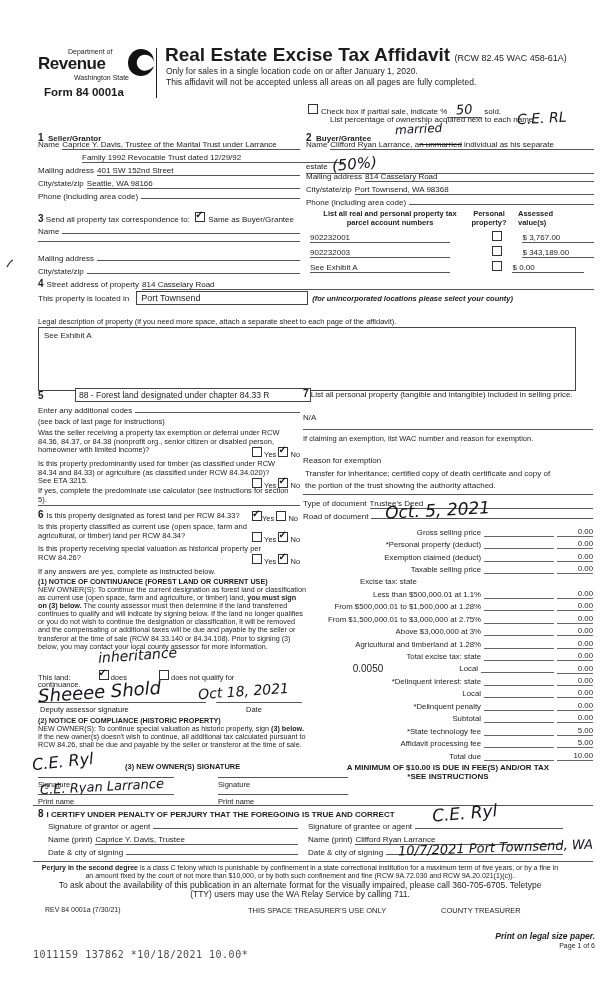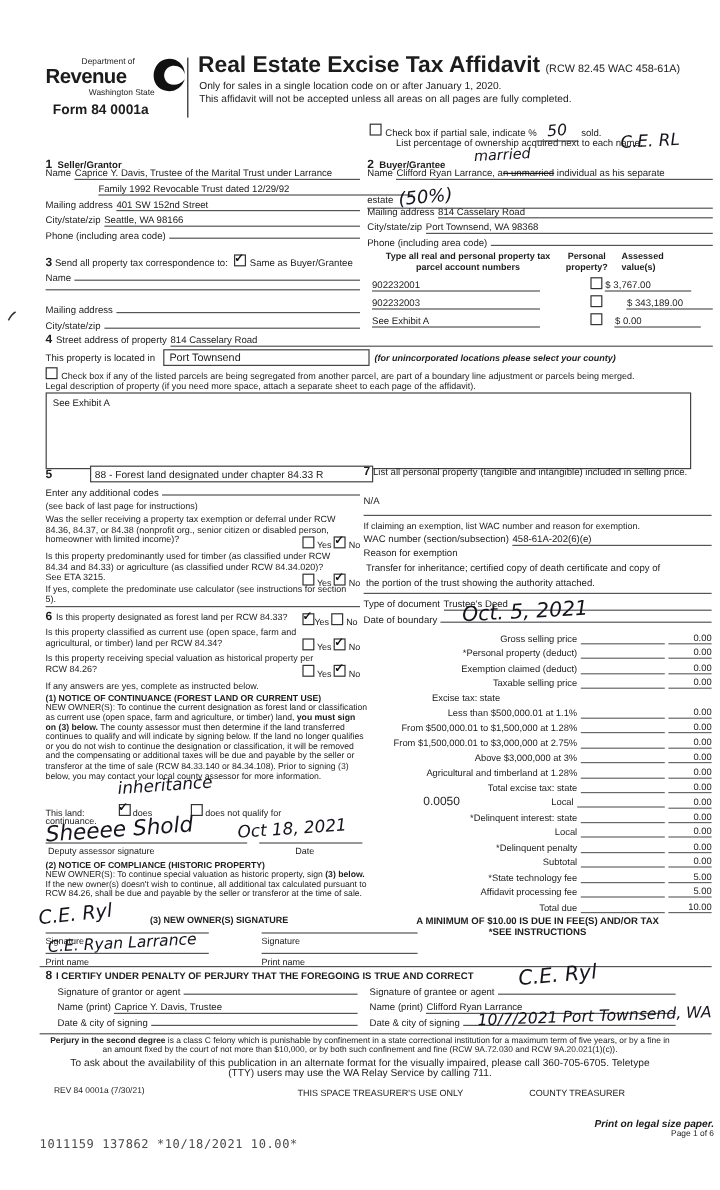--- a/index.html
+++ b/index.html
@@ -122,35 +122,35 @@
   <div class="r f8 flex" style="left:38px;top:254px;width:262px;">
     <span class="lbl">Mailing address</span>
     <span class="ul grow"></span>
   </div>
   <div class="r f8 flex" style="left:38px;top:267px;width:262px;">
     <span class="lbl">City/state/zip</span>
     <span class="ul grow"></span>
   </div>
 
   <div class="r f75 b" style="left:315px;top:210px;width:150px;text-align:center;line-height:8.5px;">
-    <div>Type all real and personal property tax</div>
+    <div>List all real and personal property tax</div>
       <div>parcel account numbers</div>
   </div>
   <div class="r f75 b" style="left:468px;top:210px;width:42px;text-align:center;line-height:8.5px;">
     <div>Personal</div>
       <div>property?</div>
   </div>
   <div class="r f75 b" style="left:518px;top:210px;width:56px;line-height:8.5px;">
     <div>Assessed</div>
       <div>value(s)</div>
   </div>
   <div class="r f8" style="left:310px;top:231px;">
     <span class="ul" style="display:inline-block;width:140px;"><span>902232001</span></span>
     <span class="cb" style="margin-left:40px;"></span>
-    <span class="ul" style="display:inline-block;width:72px;"><span>$ 3,767.00</span></span>
+    <span class="ul" style="display:inline-block;width:72px;margin-left:18px;"><span>$ 3,767.00</span></span>
   </div>
   <div class="r f8" style="left:310px;top:246px;">
     <span class="ul" style="display:inline-block;width:140px;"><span>902232003</span></span>
     <span class="cb" style="margin-left:40px;"></span>
     <span class="ul" style="display:inline-block;width:72px;margin-left:18px;"><span>$ 343,189.00</span></span>
   </div>
   <div class="r f8" style="left:310px;top:261px;">
     <span class="ul" style="display:inline-block;width:140px;"><span>See Exhibit A</span></span>
     <span class="cb" style="margin-left:40px;"></span>
     <span class="ul" style="display:inline-block;width:72px;margin-left:8px;"><span>$ 0.00</span></span>
@@ -162,24 +162,20 @@
 
   <div class="r f8 flex" style="left:38px;top:278px;width:556px;">
     <span class="b f10" style="margin-right:3px;">4</span>
     <span class="lbl">Street address of property</span>
     <span class="ul grow"><span>814 Casselary Road</span></span>
   </div>
   <div class="r f8 flex" style="left:38px;top:291px;">
     <span class="lbl">This property is located in</span>
     <span class="box f9" style="width:162px;padding:1px 4px;margin:0 4px;"><span>Port Townsend</span></span>
     <span class="b i f75">(for unincorporated locations please select your county)</span>
-  </div>
-  <div class="r f75 flex" style="left:38px;top:306px;">
-    <span class="cb" style="margin-right:3px;"></span>
-    <span>Check box if any of the listed parcels are being segregated from another parcel, are part of a boundary line adjustment or parcels being merged.</span>
   </div>
   <div class="r f75" style="left:38px;top:317px;">Legal description of property (if you need more space, attach a separate sheet to each page of the affidavit).</div>
   <div class="r box f8" style="left:38px;top:327px;width:526px;height:56px;padding:3px 5px;">
     <span>See Exhibit A</span>
   </div>
 
   <span class="r b f10" style="left:38px;top:390px;">5</span>
   <div class="r box f85" style="left:75px;top:388px;width:228px;padding:1px 3px;overflow:hidden;">
     <span>88 - Forest land designated under chapter 84.33 R</span>
   </div>
@@ -256,34 +252,30 @@
   <div class="hr" style="left:218px;top:794px;width:130px;"></div>
   <div class="r f75" style="left:218px;top:797px;">Print name</div>
 
   <div class="wrap f8" style="left:303px;top:389px;width:280px;line-height:9px;">
     <span class="b f10">7</span>
     <span>List all personal property (tangible and intangible) included in selling price.</span>
   </div>
   <div class="r f8" style="left:303px;top:413px;">N/A</div>
   <div class="hr" style="left:303px;top:429px;width:290px;"></div>
   <div class="r f75" style="left:303px;top:434px;">If claiming an exemption, list WAC number and reason for exemption.</div>
-  <div class="r f8 flex" style="left:303px;top:445px;width:290px;">
-    <span class="lbl">WAC number (section/subsection)</span>
-    <span class="ul grow"><span>458-61A-202(6)(e)</span></span>
-  </div>
   <div class="r f8" style="left:303px;top:456px;">Reason for exemption</div>
   <div class="r f8" style="left:305px;top:469px;">Transfer for inheritance; certified copy of death certificate and copy of</div>
   <div class="r f8" style="left:305px;top:481px;">the portion of the trust showing the authority attached.</div>
   <div class="hr" style="left:303px;top:494px;width:290px;"></div>
   <div class="r f8 flex" style="left:303px;top:499px;width:290px;">
     <span class="lbl">Type of document</span>
     <span class="ul grow"><span>Trustee's Deed</span></span>
   </div>
   <div class="r f8 flex" style="left:303px;top:512px;width:290px;">
-    <span class="lbl">Date of boundary</span>
+    <span class="lbl">Road of document</span>
     <span class="ul grow"></span>
   </div>
   <span class="r hw" style="left:385px;top:500px;font-size:17px;transform:rotate(-3deg);">Oct. 5, 2021</span>
 
   <div class="taxrow" style="top:527px;">
       <span class="tl">Gross selling price</span>
       <span class="fill"></span>
       <span class="tv">0.00</span>
     </div>
   <div class="taxrow" style="top:539px;">

